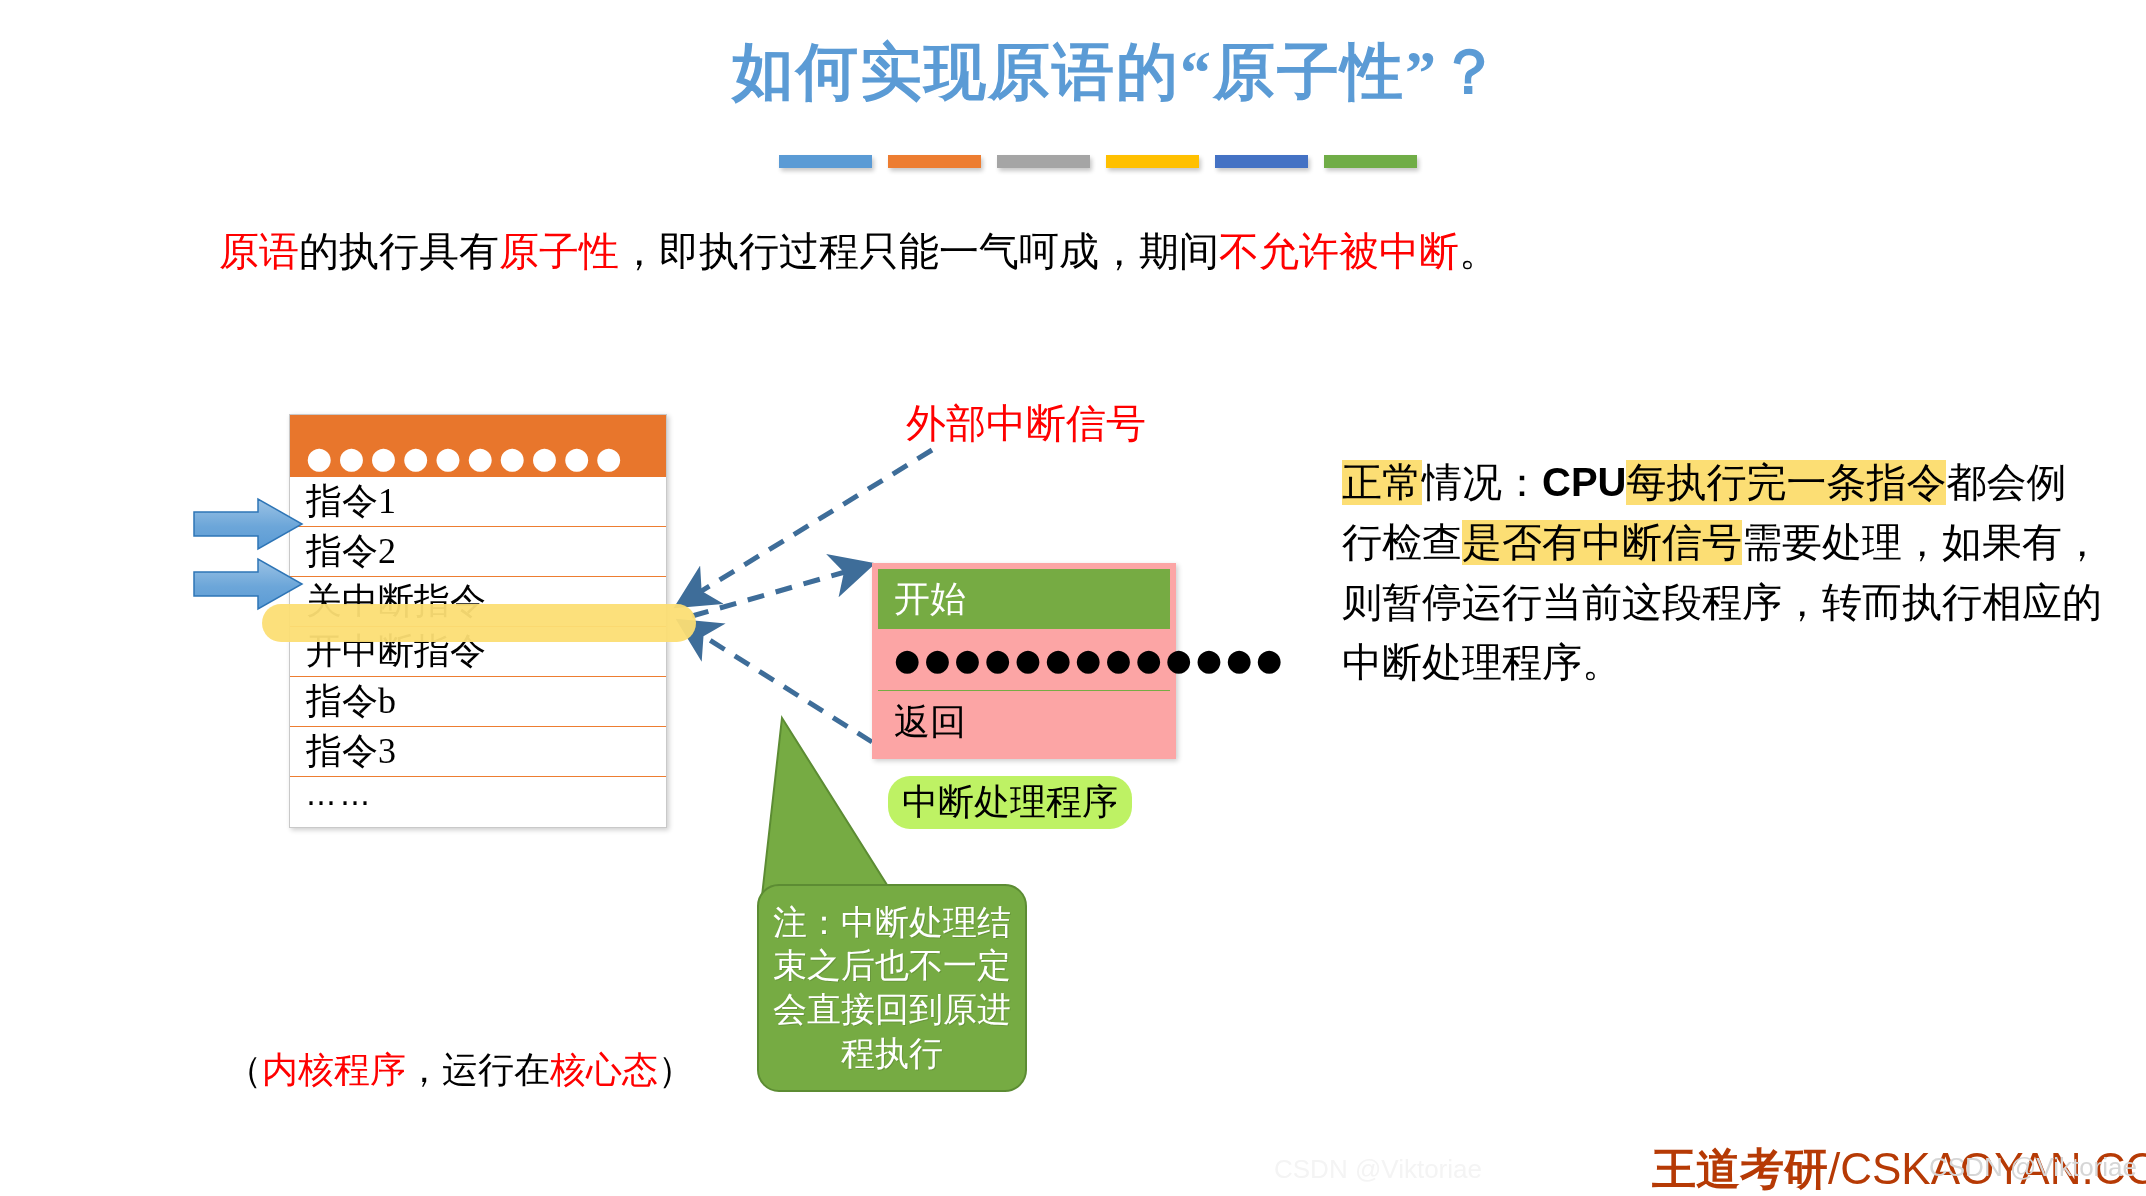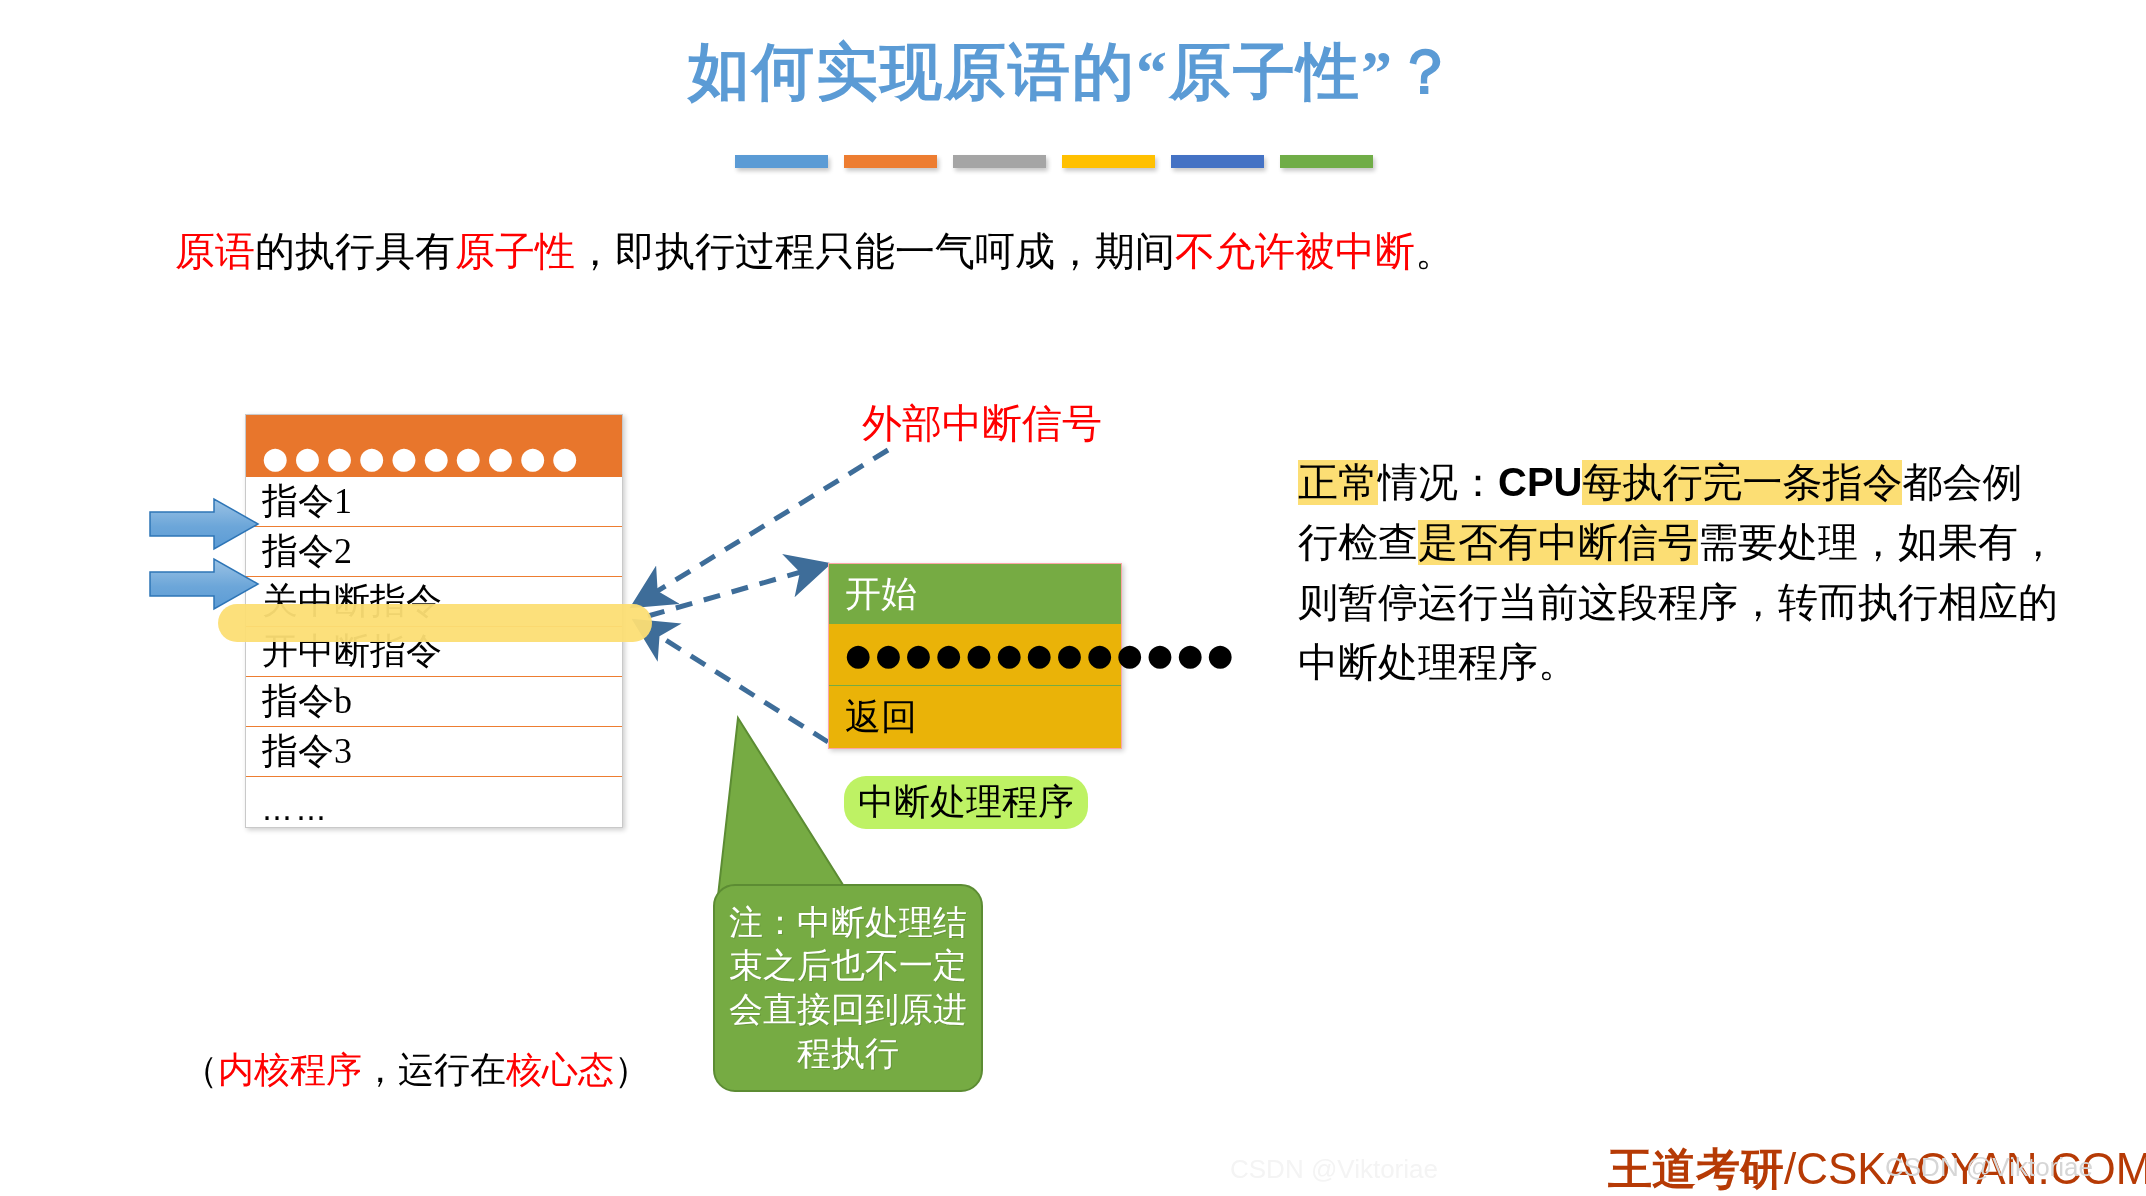--- a/index.html
+++ b/index.html
@@ -2,21 +2,21 @@
 <html><head>
 <meta charset="utf-8">
 <style>
   html,body{margin:0;padding:0;}
   body{
     width:2146px;height:1196px;
     background:#ffffff;
     font-family:"Liberation Serif","DejaVu Serif",serif;
     overflow:hidden;position:relative;
   }
-  .slide{position:absolute;inset:0;}
+  .slide{position:absolute;inset:0;margin-left:44px;}
 
   
   .title{
     position:absolute;left:0;top:30px;width:2146px;
     text-align:center;
     font-family:"Liberation Serif","DejaVu Serif",serif;
     font-size:62px;font-weight:700;color:#5B9BD5;
     letter-spacing:2px;white-space:nowrap;
   }
   .rule{
@@ -48,21 +48,21 @@
     background:#E8762C;height:62px;
     display:flex;align-items:flex-end;
     padding:0 0 10px 16px;box-sizing:border-box;
   }
   .dots-white{
     letter-spacing:6px;color:#ffffff;font-size:30px;line-height:18px;
     font-family:"DejaVu Sans",sans-serif;
   }
   .proc-row{
     height:50px;border-bottom:1px solid #ED7D31;
-    display:flex;align-items:flex-end;padding-left:16px;
+    display:flex;align-items:flex-start;padding-left:16px;
     font-size:36px;color:#000;box-sizing:border-box;
     font-family:"Liberation Serif","DejaVu Serif",serif;
   }
   .proc-row:last-child{border-bottom:none;}
   .dots-dark{
     letter-spacing:4px;color:#000;font-size:30px;
     font-family:"DejaVu Sans",sans-serif;
   }
 
   
@@ -84,21 +84,21 @@
   
   .ext-signal{
     position:absolute;left:862px;top:396px;
     font-size:40px;color:#FF0000;white-space:nowrap;
     font-family:"Liberation Serif","DejaVu Serif",serif;
   }
 
   
   .handler-table{
     position:absolute;left:828px;top:563px;width:292px;
-    border:1px solid #fca5a5;background:#eab308;
+    border:6px solid #fca5a5;background:#fca5a5;
     box-shadow:2px 2px 5px rgba(0,0,0,.20);
   }
   .handler-head{
     background:#76AB43;height:60px;
     display:flex;align-items:center;padding-left:16px;
     box-sizing:border-box;
     color:#fff;font-size:36px;
     font-family:"Liberation Sans","DejaVu Sans",sans-serif;
   }
   .handler-row{

